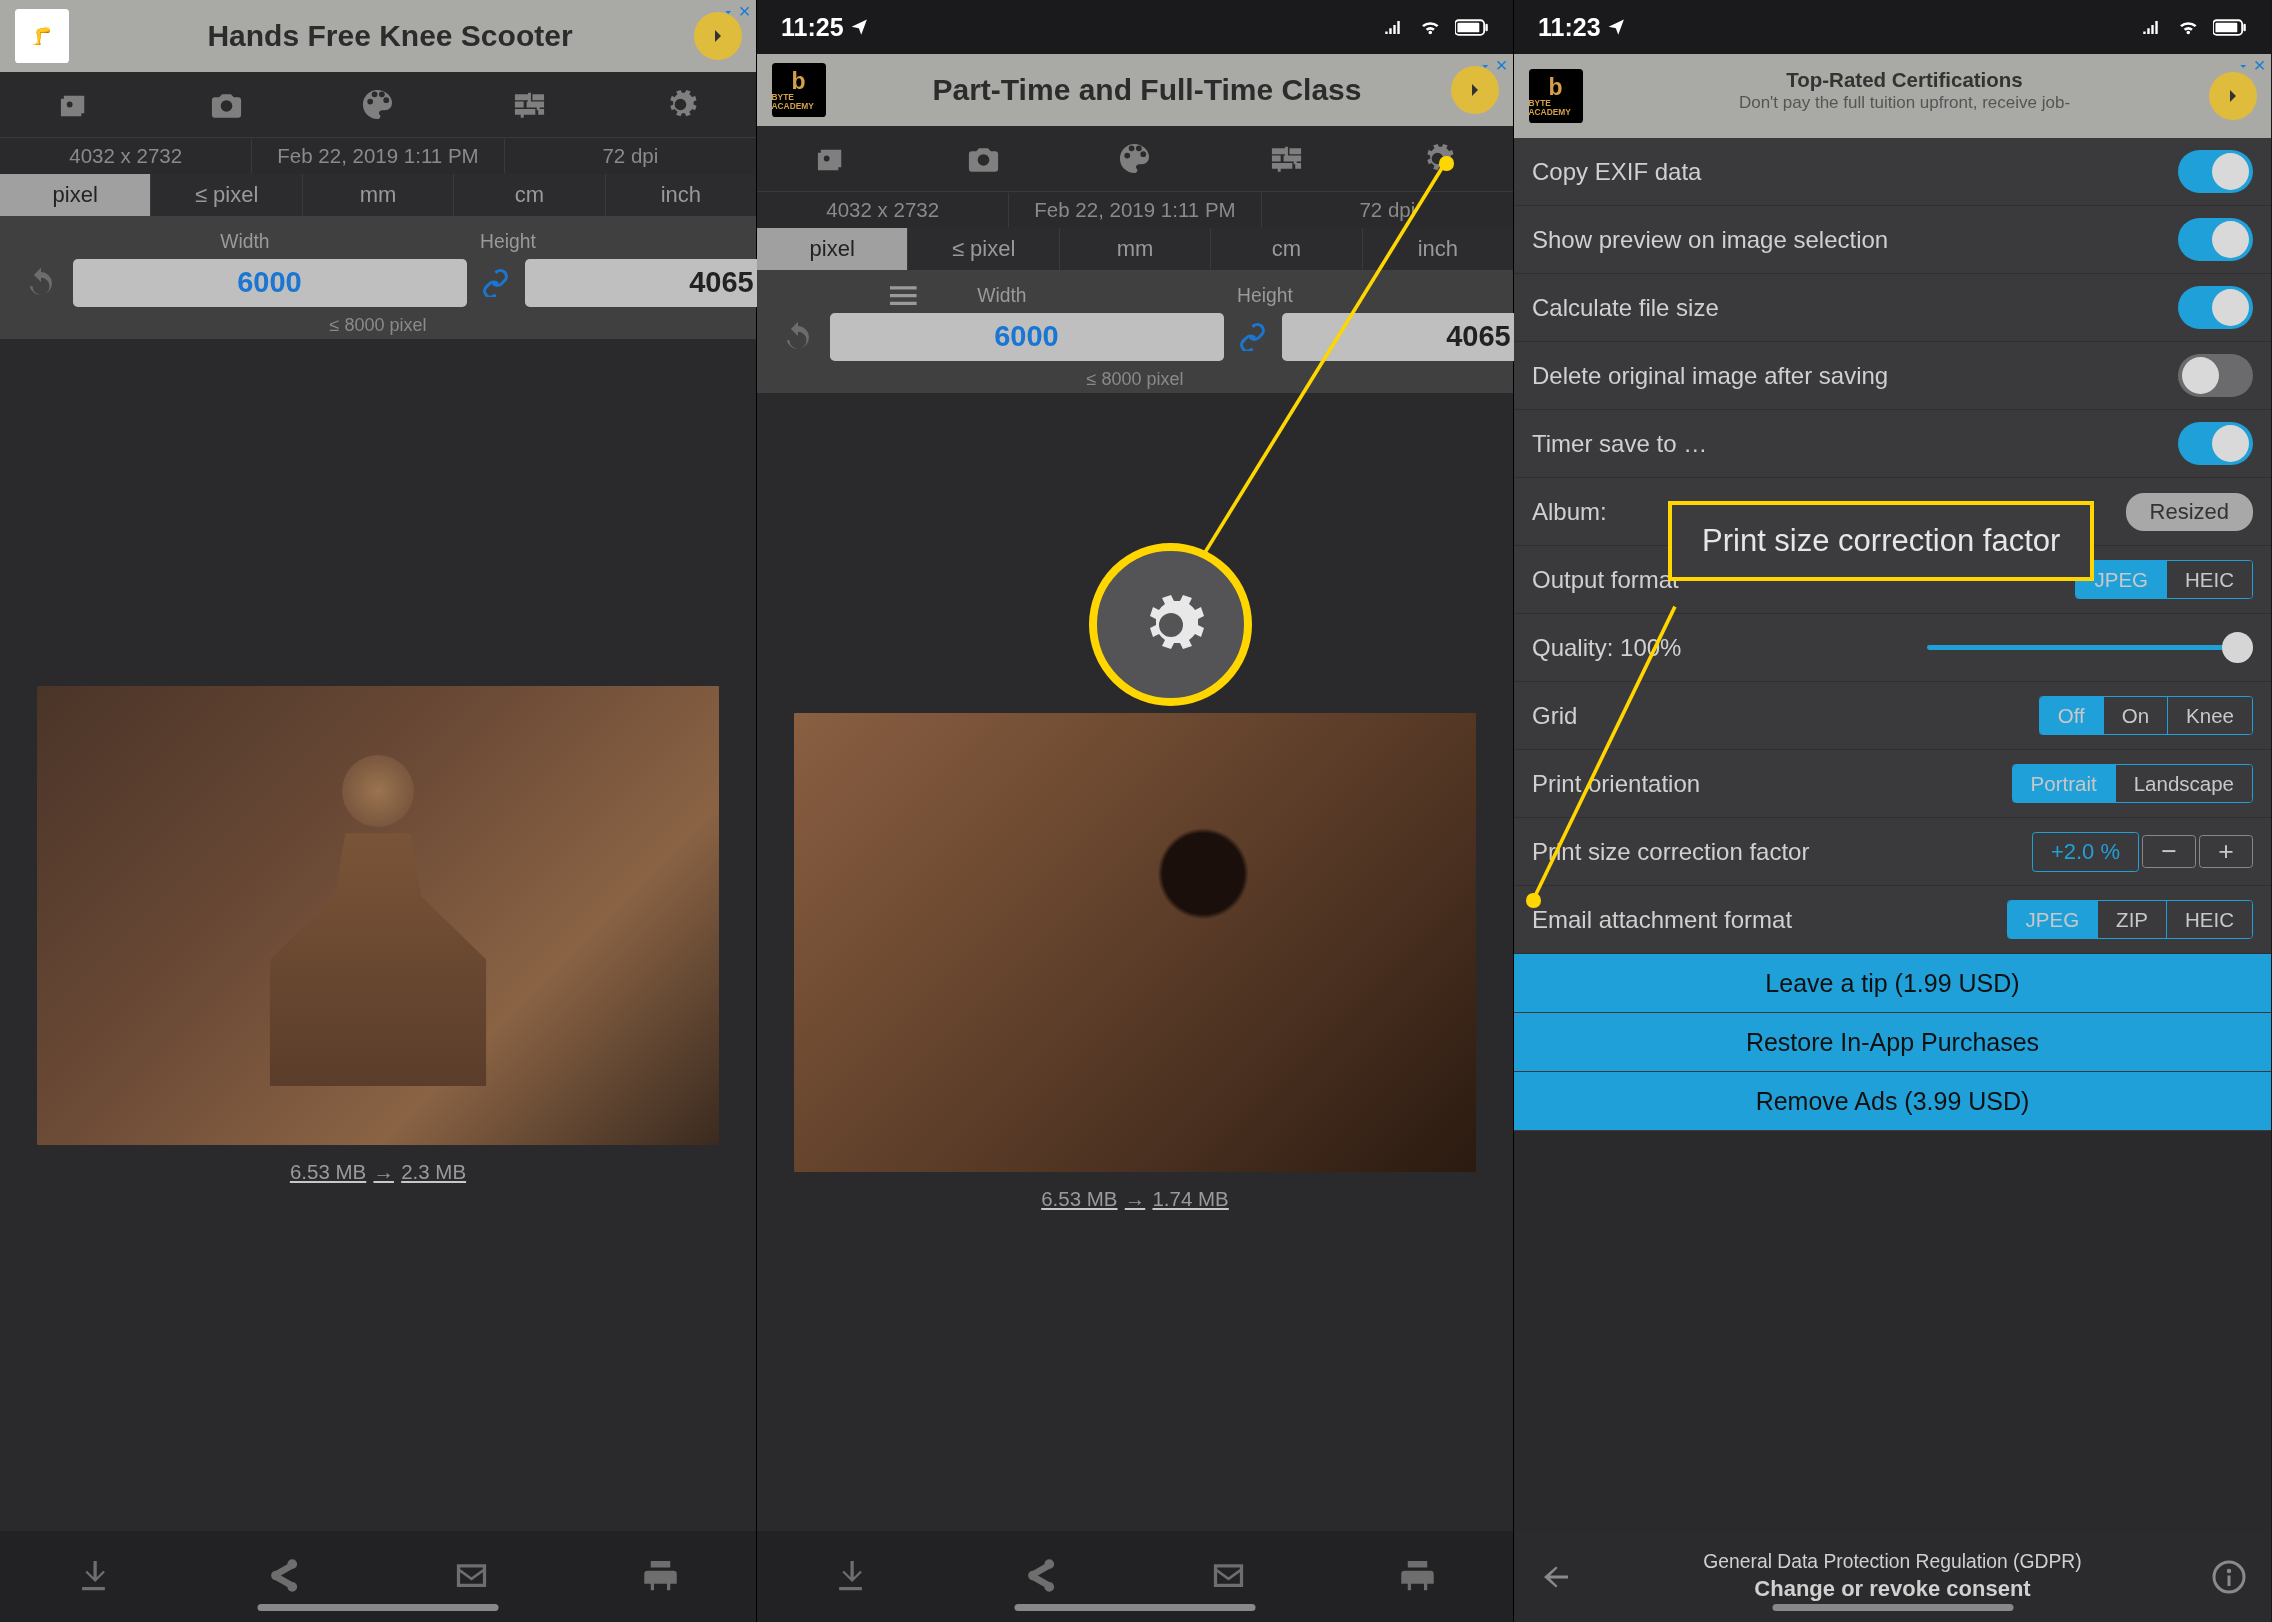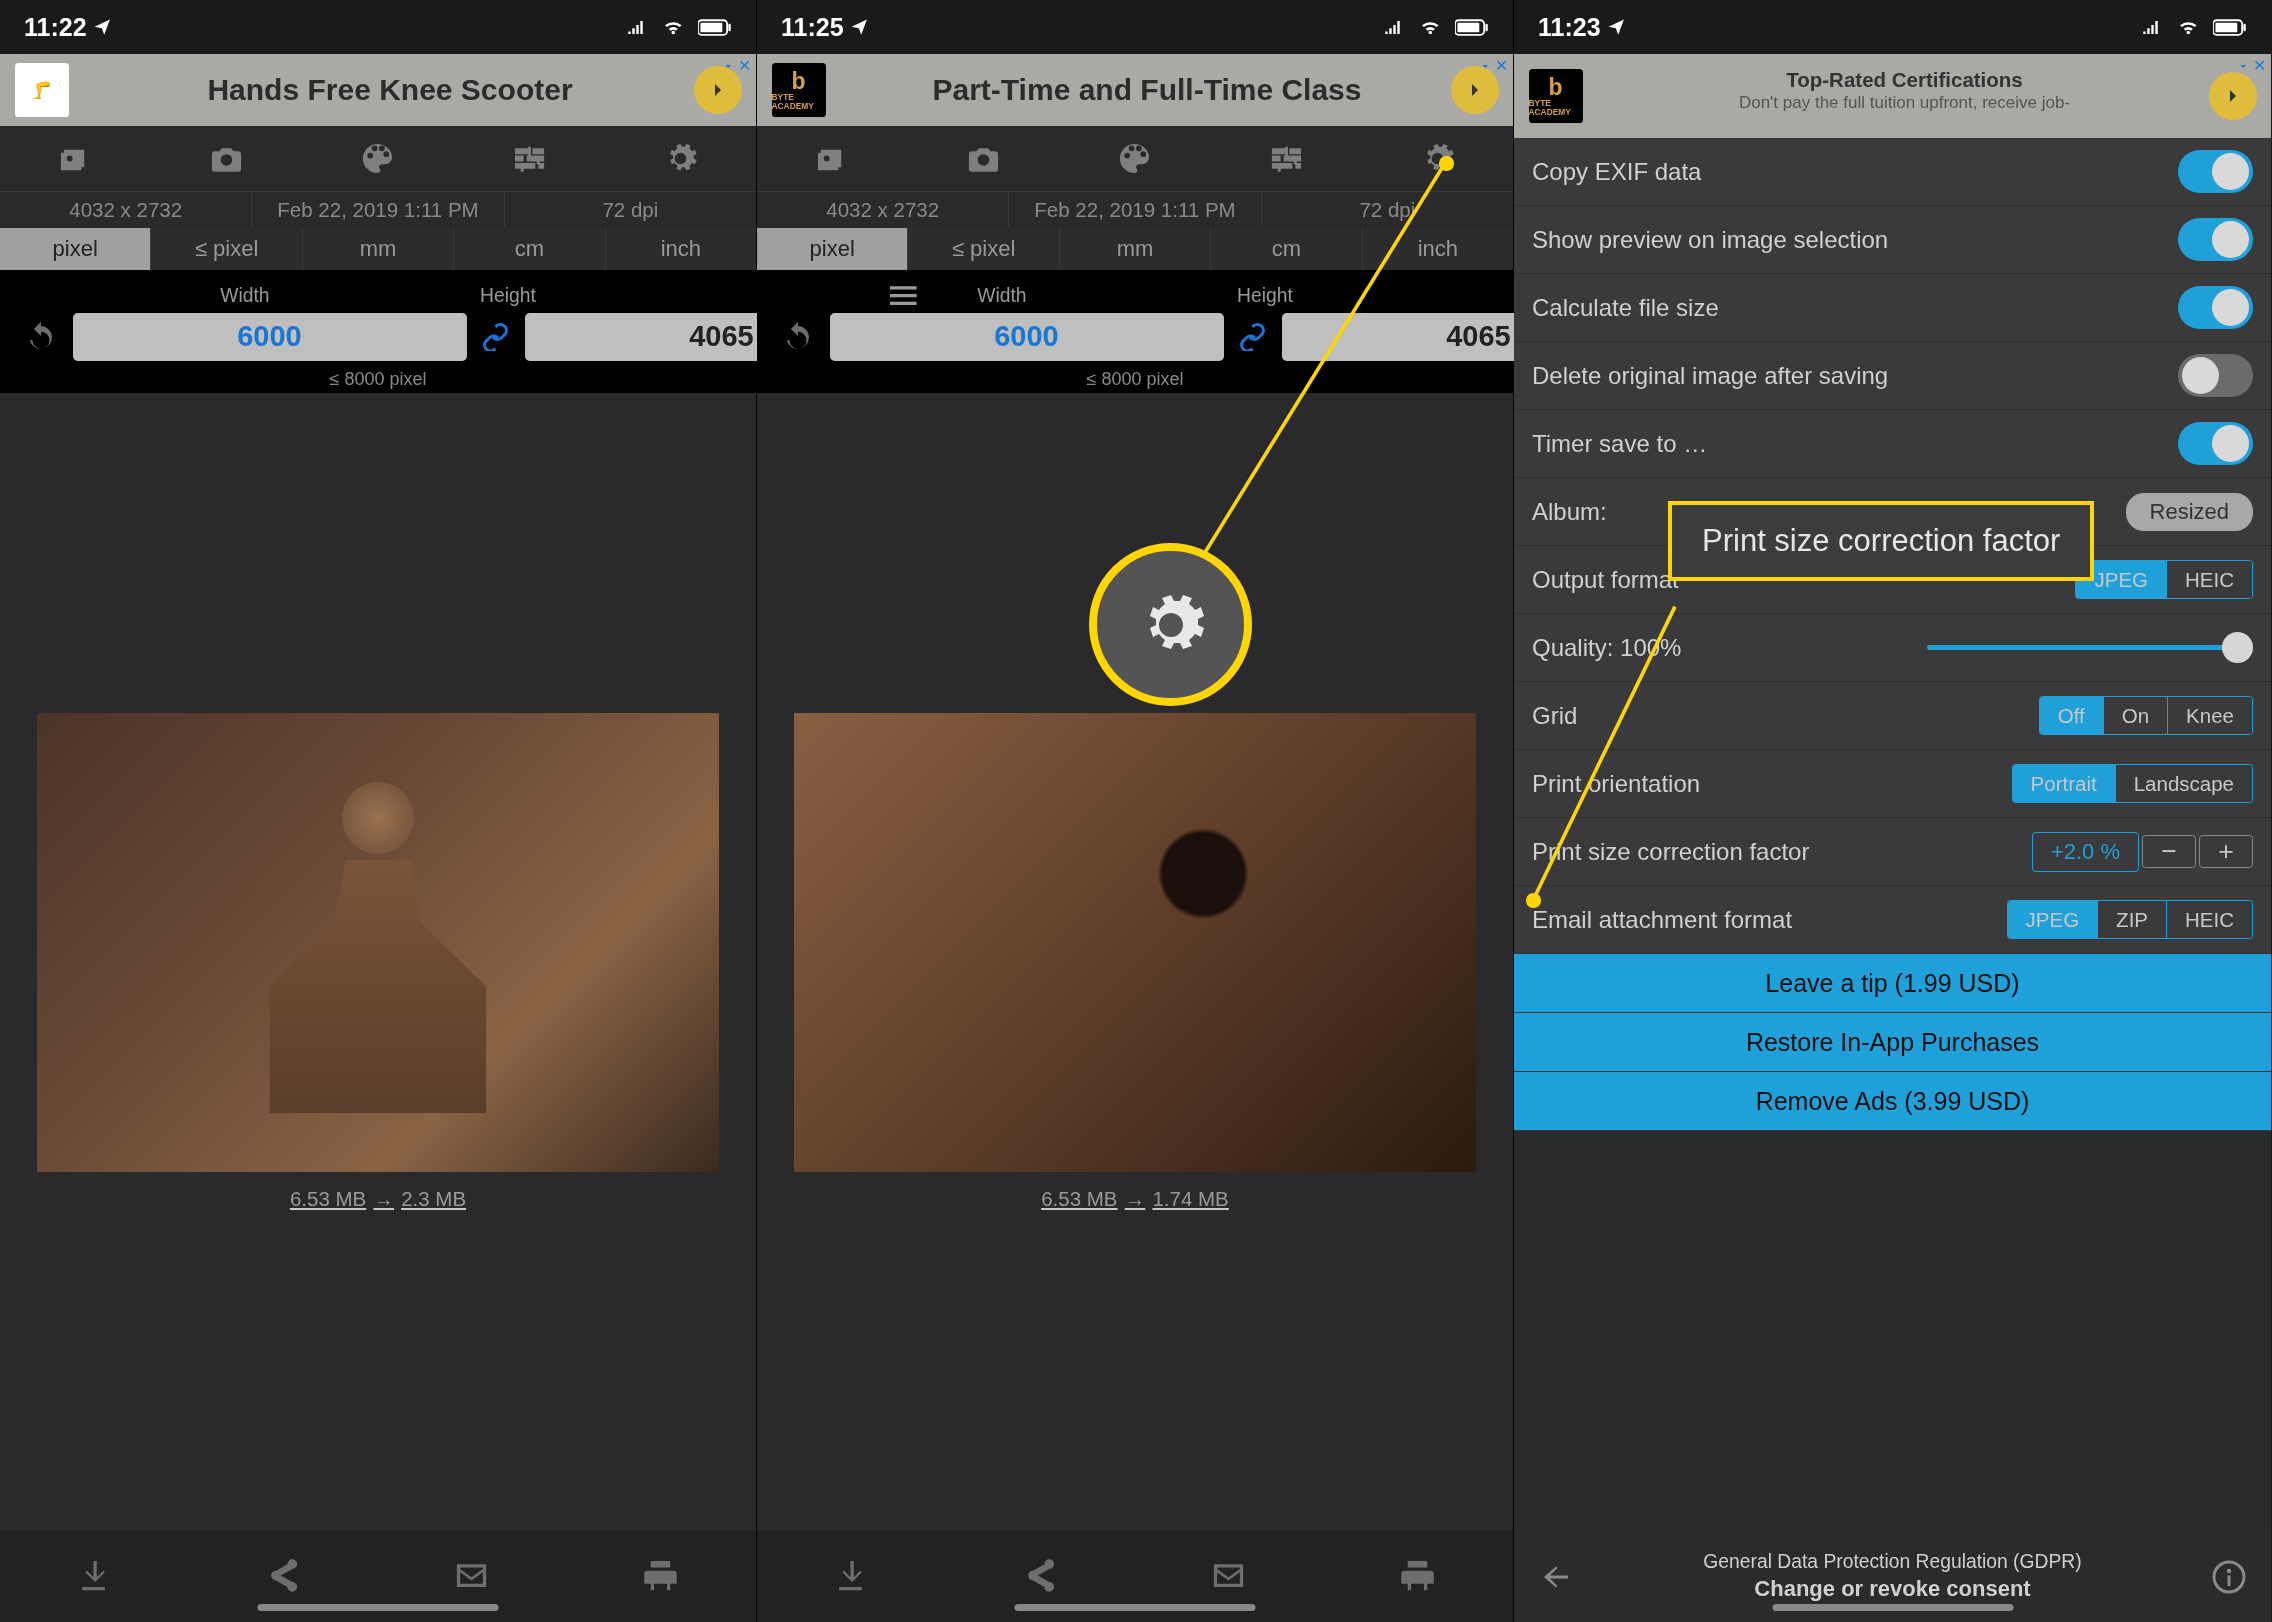--- a/index.html
+++ b/index.html
@@ -37,21 +37,21 @@
 .info div { flex:1; text-align:center; border-right:1.2px solid #3a3a3c; padding:4.8px 0;}
 .info div:last-child { border-right:none; }
 
 
 .units { height:42px; display:flex; background:#232325; font-size:22px; }
 .units div { flex:1; display:flex; align-items:center; justify-content:center; border-right:1.2px solid #3a3a3c; color:#999; background:#2c2c2e; }
 .units div.sel { background:#a0a0a0; color:#222; }
 .units div:last-child { border-right:none; }
 
 
-.dims { padding:14.5px 24px 3.6px; background:#000000; position:relative; }
+.dims { padding:14.5px 24px 3.6px; background:#404040; position:relative; }
 .dims .labels { display:flex; justify-content:space-around; font-size:19.3px; color:#9a9a9a; margin-bottom:6px; padding:0 91px; }
 .dims .row { display:flex; align-items:center; gap:14.5px; }
 .dims .arrow { width:36px; height:36px; }
 .dims .arrow svg { fill:#6c6c6c; width:34px; height:34px; }
 .dims input { flex:1; height:48px; font-size:29px; font-weight:600; text-align:center; background:#bfbfbf; border:none; color:#1976d2; border-radius:4.8px; }
 .dims input.dark { color:#222; }
 .dims .link { width:36px; display:flex; justify-content:center; }
 .dims .link svg { fill:#1976d2; width:29px; height:29px; }
 .dims .hint { text-align:center; font-size:18px; color:#8a8a8a; margin-top:8.4px; }
 .dims .menu-ic { position:absolute; top:15.7px; left:133px; }
@@ -104,41 +104,20 @@
 .annot-box { position:absolute; border:4.8px solid #ffd600; background:#3c3c3e; padding:18px 30px; font-size:31px; color:#e6e6e6; z-index:20; }
 svg.annot-line { position:absolute; z-index:9; pointer-events:none; }
 .dot { position:absolute; width:14.5px; height:14.5px; background:#ffd600; border-radius:50%; z-index:11; }
 </style>
 </head>
 <body>
 
 <div class="stage" id="stage" style="transform: scale(1);">
 
 <div class="phone">
-  <div class="status">
-    <div class="left">
-          <span>11:22</span>
-      <svg viewBox="0 0 24 24" width="19.3" height="19.3">
-            <path d="M2 12l19-9-7 19-3-8z"></path>
-          </svg>
-    </div>
-    <div class="right">
-      <svg viewBox="0 0 24 24" width="26.6" height="19.3">
-            <path d="M2 18h3v3H2zm5-4h3v7H7zm5-4h3v11h-3zm5-5h3v16h-3z"></path>
-          </svg>
-      <svg viewBox="0 0 24 24" width="26.6" height="22">
-            <path d="M12 20a2 2 0 100-4 2 2 0 000 4zm-5-6a8 8 0 0110 0l-2 2a5 5 0 00-6 0zm-4-4a14 14 0 0118 0l-2 2a11 11 0 00-14 0z"></path>
-          </svg>
-      <svg viewBox="0 0 28 14" width="34" height="17">
-            <rect x="0" y="1" width="24" height="12" rx="3" fill="none" stroke="#fff" stroke-width="1.5"></rect>
-            <rect x="2" y="3" width="18" height="8" rx="1" fill="#fff"></rect>
-            <rect x="25" y="4" width="2" height="6" rx="1" fill="#fff"></rect>
-          </svg>
-    </div>
-  </div>
   <div class="ad">
     <div class="logo">🦵</div>
     <div class="text">Hands Free Knee Scooter</div>
     <div class="go">
           <svg viewBox="0 0 24 24" width="24" height="24">
             <path d="M9 6l6 6-6 6z"></path>
           </svg>
         </div>
     <div class="corner">
           <svg viewBox="0 0 24 24" width="14.5" height="14.5" fill="#1a7ed6">

